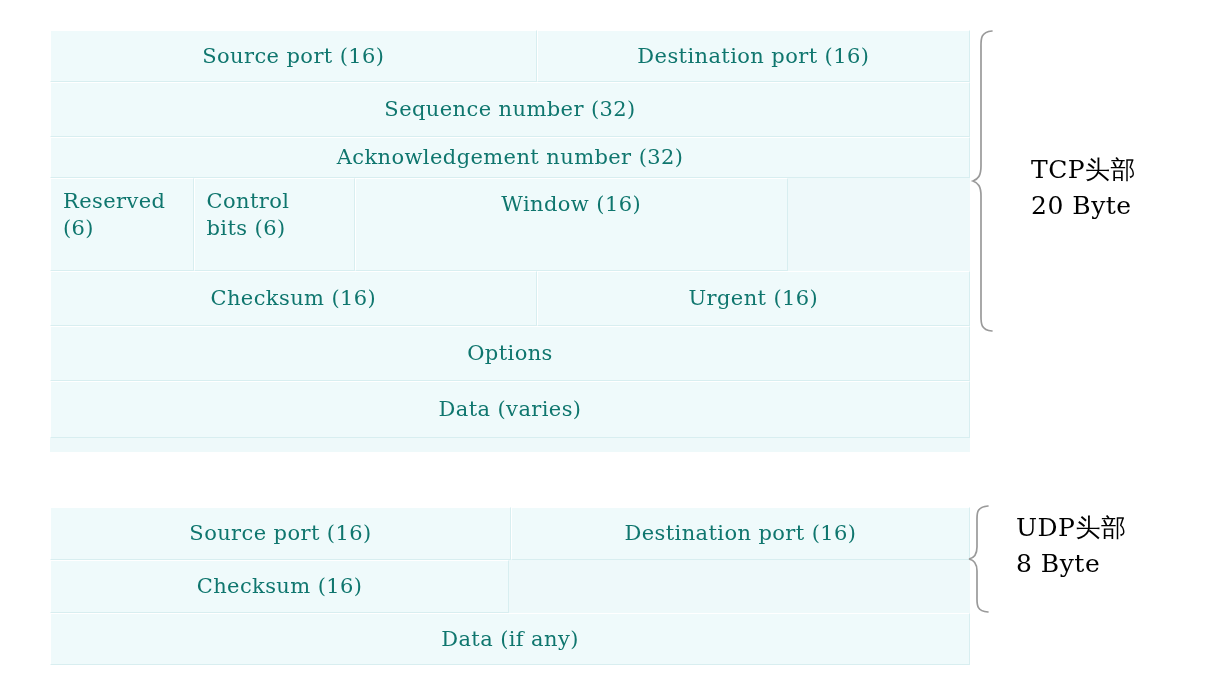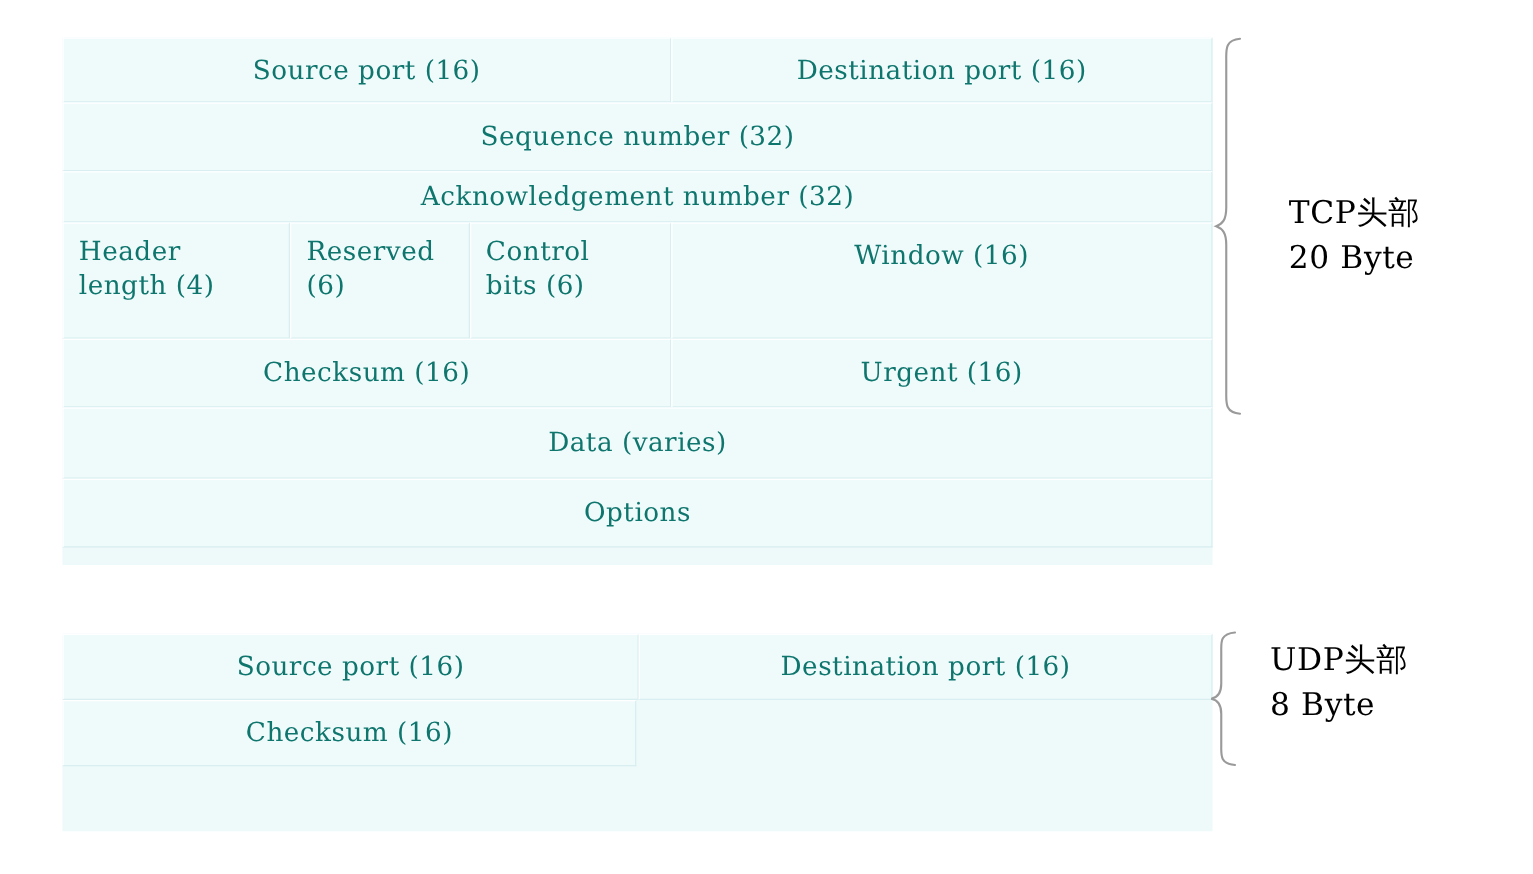--- a/index.html
+++ b/index.html
@@ -97,56 +97,57 @@
       <div class="cell" style="width: 52.9%;">Source port (16)</div>
       <div class="cell" style="width: 47.1%;">Destination port (16)</div>
     </div>
     <div class="hdr-row" style="height: 55px;">
       <div class="cell" style="width: 100%;">Sequence number (32)</div>
     </div>
     <div class="hdr-row" style="height: 41px; text-align: center;">
       <div class="cell" style="width: 100%;">Acknowledgement number (32)</div>
     </div>
     <div class="hdr-row" style="height: 93px;">
-      <div class="cell left" style="width: 19.8%;">Header
-length (4)</div>
       <div class="cell left" style="width: 15.6%;">Reserved
 (6)</div>
       <div class="cell left" style="width: 17.5%;">Control
 bits (6)</div>
       <div class="cell top-center" style="width: 47.1%;">Window (16)</div>
     </div>
     <div class="hdr-row" style="height: 55px;">
       <div class="cell" style="width: 52.9%;">Checksum (16)</div>
       <div class="cell" style="width: 47.1%;">Urgent (16)</div>
     </div>
+    <div class="hdr-row" style="height: 55px;">
+      <div class="cell" style="width: 100%;">Options</div>
+    </div>
     <div class="hdr-row" style="height: 57px;">
       <div class="cell" style="width: 100%;">Data (varies)</div>
-    </div>
-    <div class="hdr-row" style="height: 55px;">
-      <div class="cell" style="width: 100%;">Options</div>
     </div>
   </div>
 
 <div class="brace" id="tcp-brace" style="left:972px; top:28px;">
   <svg width="34" height="306" viewBox="0 0 34 306" fill="none" aria-hidden="true">
     <path d="M20 3 C8 4 9 12 9 20 L9 138 C9 148 6 151 1 153 C6 155 9 158 9 168 L9 286 C9 294 8 302 20 303" stroke="#9a9a9a" stroke-width="1.7" stroke-linecap="round" fill="none"></path>
   </svg>
 </div>
 
 <div class="side-label" id="tcp-label"><span>TCP头部</span><br><span>20 Byte</span></div>
 
 <div class="hdr-table" id="udp-table">
     <div class="hdr-row" style="height: 53px;">
       <div class="cell" style="width: 50.1%;">Source port (16)</div>
       <div class="cell" style="width: 49.9%;">Destination port (16)</div>
     </div>
     <div class="hdr-row" style="height: 53px;">
       <div class="cell" style="width: 49.9%;">Checksum (16)</div>
     </div>
+    <div class="hdr-row" style="height: 52px;">
+      <div class="cell" style="width: 100%;">Data (if any)</div>
+    </div>
   </div>
 
 <div class="brace" id="udp-brace" style="left:968px; top:503px;">
   <svg width="34" height="112" viewBox="0 0 34 112" fill="none" aria-hidden="true">
     <path d="M20 3 C8 4 9 11 9 18 L9 44 C9 52 6 55 1 56 C6 57 9 60 9 68 L9 94 C9 101 8 108 20 109" stroke="#9a9a9a" stroke-width="1.7" stroke-linecap="round" fill="none"></path>
   </svg>
 </div>
 
 <div class="side-label" id="udp-label"><span>UDP头部</span><br><span>8 Byte</span></div>
 

